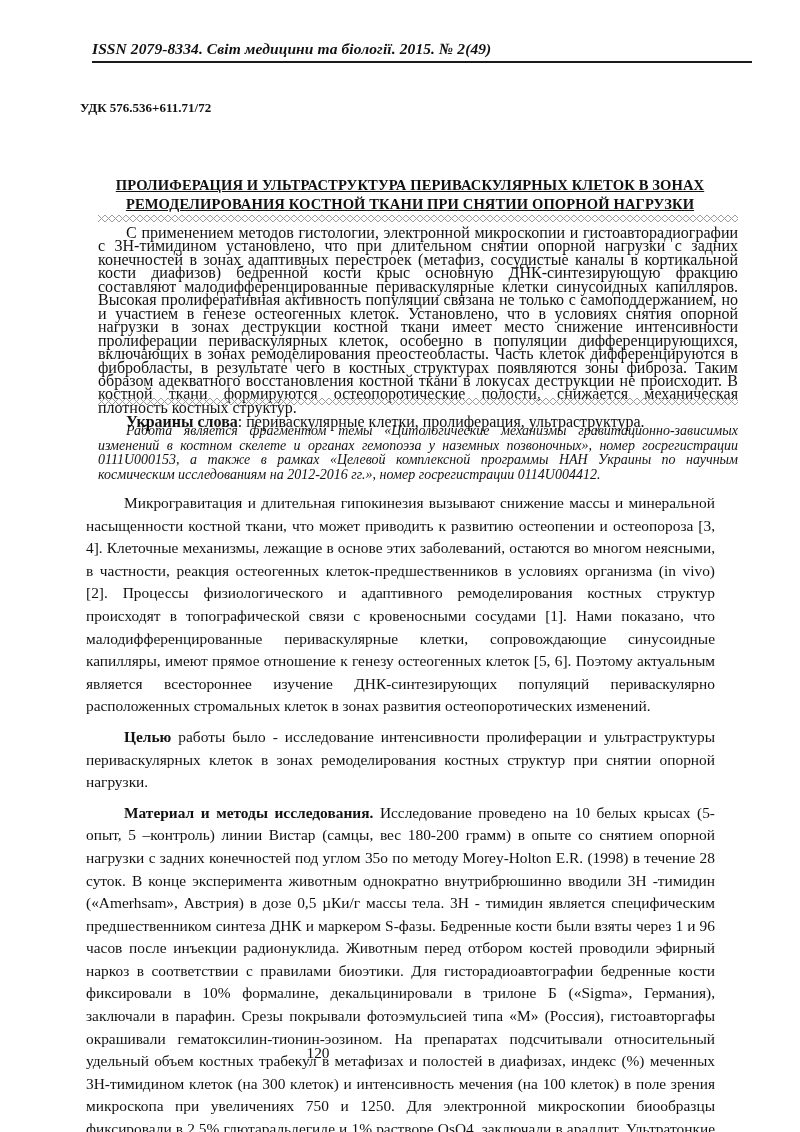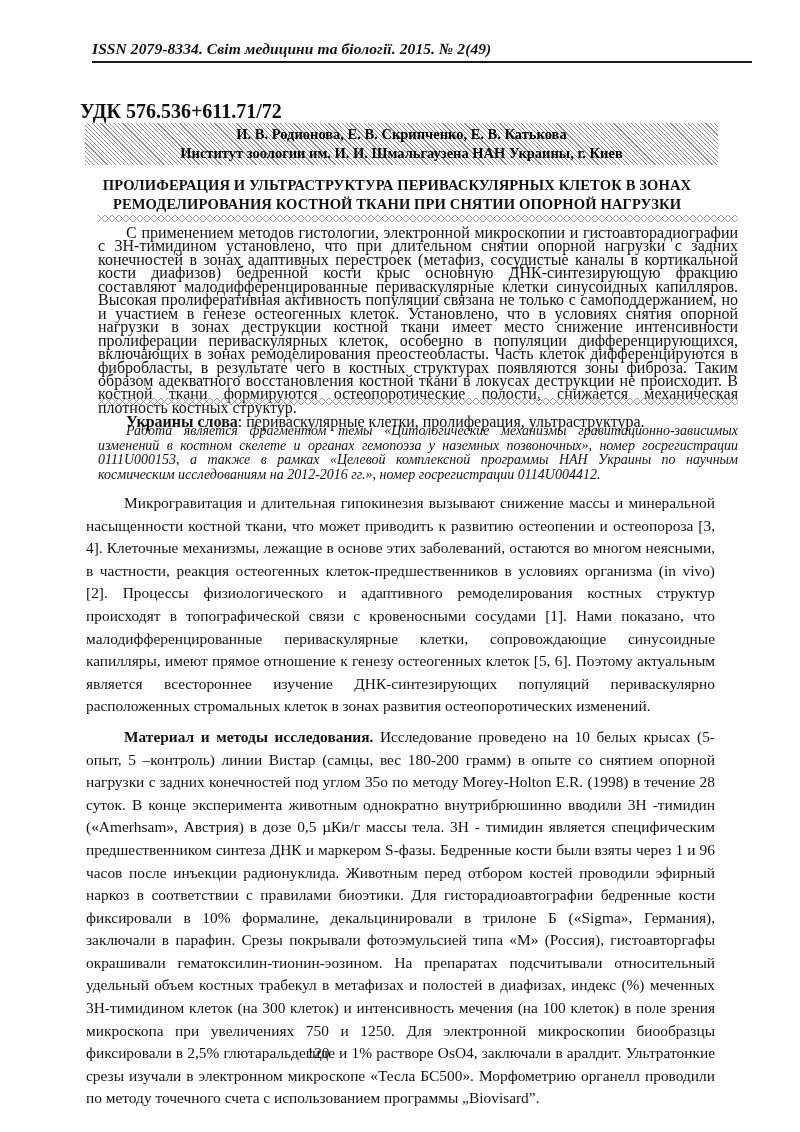--- a/index.html
+++ b/index.html
@@ -44,21 +44,21 @@
     border-top: 2.2px solid #1a1a1a;
     width: 660px;
   }
 
   
   .udc {
     position: absolute;
     left: 80px;
     top: 100px;
     font-weight: bold;
-    font-size: 20px;
+    font-size: 13px;
   }
 
   
   .authors-band {
     position: absolute;
     left: 85px;
     top: 123px;
     width: 633px;
     height: 42px;
     background-color: #ffffff;
@@ -78,28 +78,29 @@
     font-size: 14.5px;
     line-height: 19px;
     text-align: center;
     white-space: nowrap;
     color: #000;
   }
 
   
   .article-title {
     position: absolute;
-    left: 67px;
+    left: 80px;
     top: 176px;
     width: 660px;
     text-align: center;
     font-weight: bold;
     font-size: 14.6px;
     line-height: 19px;
     letter-spacing: 0.1px;
+    text-decoration: underline;
   }
 
   
   .zigzag {
     position: absolute;
     left: 98px;
     width: 640px;
     height: 7px;
     background-repeat: repeat-x;
     background-size: 7px 7px;
@@ -172,39 +173,36 @@
 
 <div class="page">
 
   <div class="running-head">
     <div class="rh-text">ISSN 2079-8334. Світ медицини та біології. 2015. № 2(49)</div>
     <div class="rh-rule"></div>
   </div>
 
   <div class="udc">УДК 576.536+611.71/72</div>
 
-  <div class="authors-band">
-    <div class="band-line">И. В. Родионова, Е. В. Скрипченко, Е. В. Катькова</div>
-    <div class="band-line">Институт зоологии им. И. И. Шмальгаузена НАН Украины, г. Киев</div>
-  </div>
 
   <div class="article-title">ПРОЛИФЕРАЦИЯ И УЛЬТРАСТРУКТУРА ПЕРИВАСКУЛЯРНЫХ КЛЕТОК В ЗОНАХ РЕМОДЕЛИРОВАНИЯ КОСТНОЙ ТКАНИ ПРИ СНЯТИИ ОПОРНОЙ НАГРУЗКИ</div>
 
   <div class="zigzag" id="zigzag-top"></div>
 
   <div class="abstract">
     <span>С применением методов гистологии, электронной микроскопии и гистоавторадиографии с 3Н-тимидином установлено, что при длительном снятии опорной нагрузки с задних конечностей в зонах адаптивных перестроек (метафиз, сосудистые каналы в кортикальной кости диафизов) бедренной кости крыс основную ДНК-синтезирующую фракцию составляют малодифференцированные периваскулярные клетки синусоидных капилляров. Высокая пролиферативная активность популяции связана не только с самоподдержанием, но и участием в генезе остеогенных клеток. Установлено, что в условиях снятия опорной нагрузки в зонах деструкции костной ткани имеет место снижение интенсивности пролиферации периваскулярных клеток, особенно в популяции дифференцирующихся, включающих в зонах ремоделирования преостеобласты. Часть клеток дифференцируются в фибробласты, в результате чего в костных структурах появляются зоны фиброза. Таким образом адекватного восстановления костной ткани в локусах деструкции не происходит. В костной ткани формируются остеопоротические полости, снижается механическая плотность костных структур.</span>
     <span class="kw"><span class="kw-label">Украины слова</span><span>: периваскулярные клетки, пролиферация, ультраструктура.</span></span>
   </div>
 
   <div class="zigzag" id="zigzag-bot"></div>
 
   <div class="funding">Работа является фрагментом темы «Цитологические механизмы гравитационно-зависимых изменений в костном скелете и органах гемопоэза у наземных позвоночных», номер госрегистрации 0111U000153, а также в рамках «Целевой комплексной программы НАН Украины по научным  космическим исследованиям на 2012-2016 гг.», номер госрегистрации  0114U004412.</div>
 
   <div class="body-text">
     <p><span>Микрогравитация и длительная гипокинезия вызывают снижение массы и минеральной насыщенности костной ткани, что может приводить к развитию остеопении и остеопороза [3, 4]. Клеточные механизмы, лежащие в основе этих заболеваний, остаются во многом неясными, в частности, реакция остеогенных клеток-предшественников в условиях организма (in vivo) [2]. Процессы физиологического и адаптивного ремоделирования костных структур происходят в топографической связи с кровеносными сосудами [1]. Нами показано, что малодифференцированные периваскулярные клетки, сопровождающие синусоидные капилляры, имеют прямое отношение к генезу остеогенных клеток [5, 6]. Поэтому актуальным является всестороннее изучение ДНК-синтезирующих популяций периваскулярно расположенных стромальных клеток в зонах развития остеопоротических изменений.</span></p>
+    <p><b>Целью</b><span> работы было - исследование интенсивности пролиферации и ультраструктуры периваскулярных клеток в зонах ремоделирования костных структур при снятии опорной нагрузки.</span></p>
     <p><b>Материал и методы исследования.</b><span> Исследование проведено на 10 белых крысах (5-опыт, 5 –контроль) линии Вистар (самцы, вес 180-200 грамм) в опыте со снятием опорной нагрузки с задних конечностей под углом 35о по методу Morey-Holton E.R. (1998) в течение 28 суток. В конце эксперимента животным однократно внутрибрюшинно вводили 3Н -тимидин («Amerhsam», Австрия) в дозе 0,5 µКи/г массы тела. 3Н - тимидин является специфическим предшественником синтеза ДНК и маркером S-фазы. Бедренные кости были взяты через 1 и 96 часов после инъекции радионуклида. Животным перед отбором костей проводили эфирный наркоз в соответствии с правилами биоэтики. Для гисторадиоавтографии бедренные кости фиксировали в 10% формалине, декальцинировали в трилоне Б («Sigma», Германия), заключали в парафин. Срезы покрывали фотоэмульсией типа «М» (Россия), гистоавторгафы окрашивали гематоксилин-тионин-эозином. На препаратах подсчитывали относительный удельный объем костных трабекул в метафизах и полостей в диафизах, индекс (%) меченных 3Н-тимидином клеток (на 300 клеток) и интенсивность мечения (на 100 клеток) в поле зрения микроскопа при увеличениях 750 и 1250. Для электронной микроскопии биообразцы фиксировали в 2,5% глютаральдегиде и 1% растворе OsO4, заключали в аралдит. Ультратонкие срезы изучали в электронном микроскопе «Тесла БС500». Морфометрию органелл проводили по методу точечного счета с использованием программы „Biovisard”.</span></p>
 
   </div>
 
   <div class="page-number">120</div>
 
 </div>
 
 </body></html>

